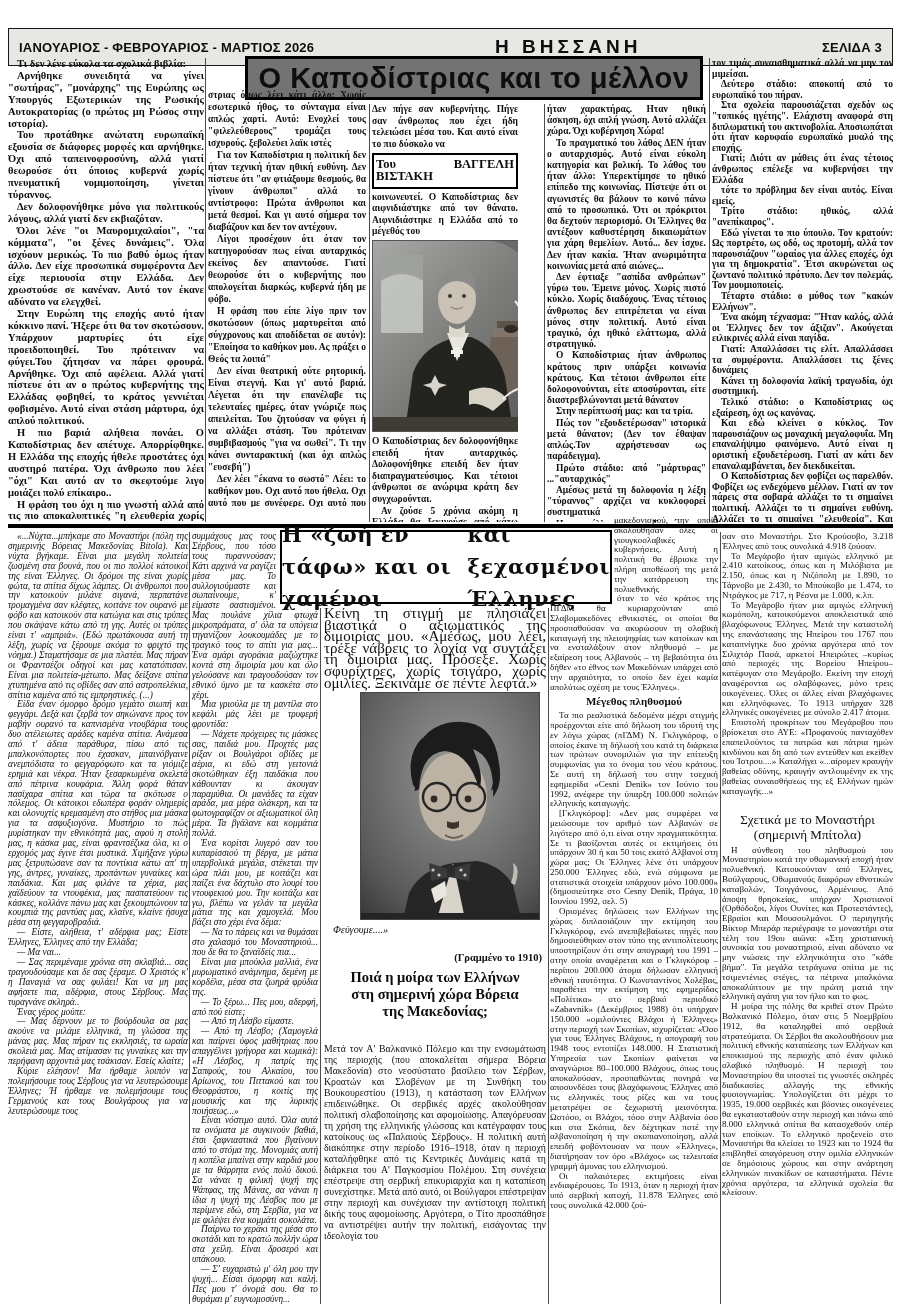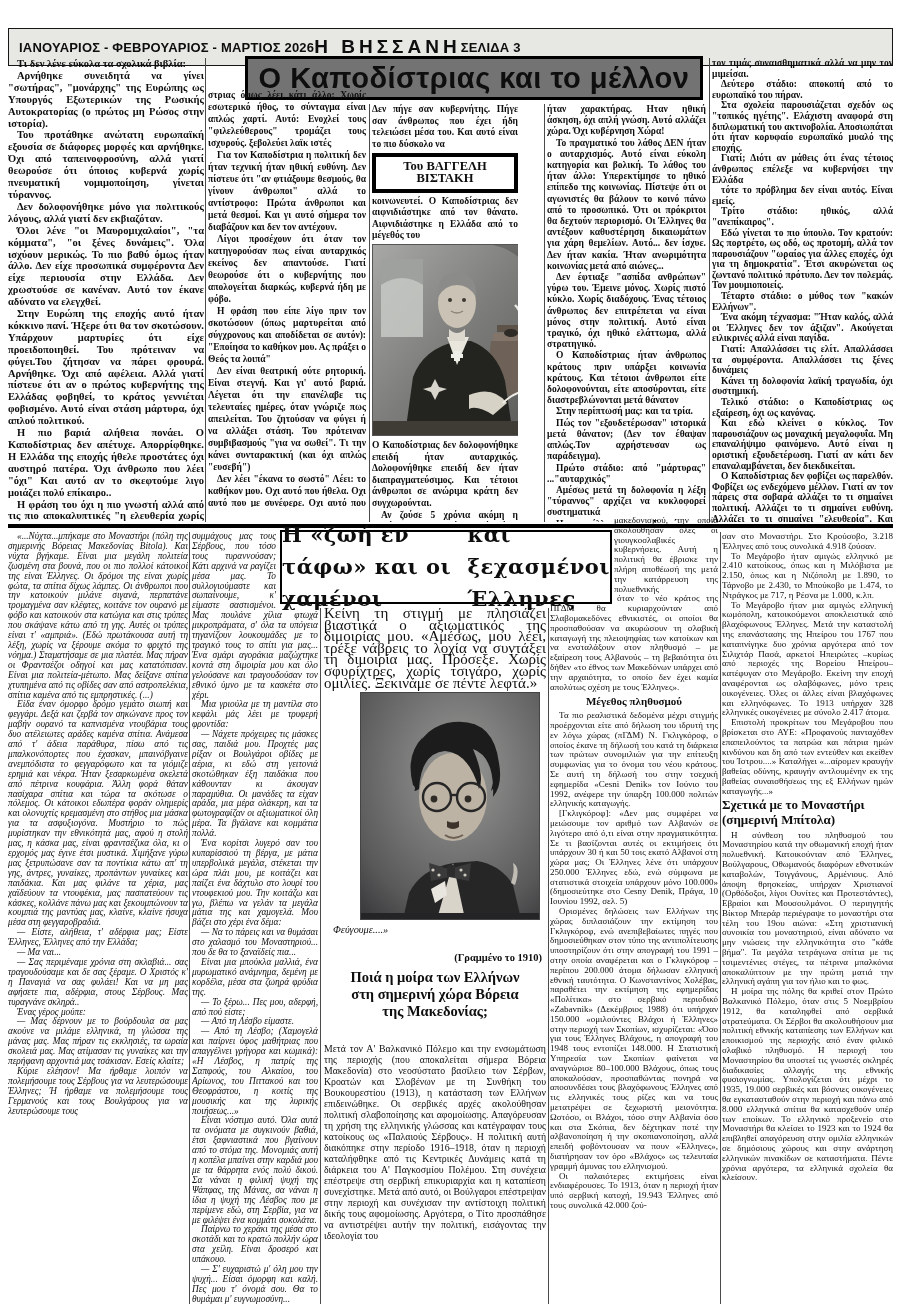--- a/index.html
+++ b/index.html
@@ -5,35 +5,35 @@
   *{box-sizing:border-box;margin:0;padding:0}
   html,body{width:900px;height:1309px;background:#ffffff;font-family:"Liberation Serif",serif;color:#0e0e0e}
   body{position:relative;overflow:hidden}
   .abs{position:absolute}
   .vrule{position:absolute;width:1px;background:#4a4a4a}
   .col{position:absolute;overflow:hidden;text-align:justify}
   .para{margin:0;text-indent:9px;text-align:justify}
   .cont .para:first-child{text-indent:0}
   
   .header-bar{left:8px;top:28px;width:885px;height:38px;background:#e7e7e4;border:1px solid #161616;
-    display:flex;align-items:center;justify-content:flex-start;padding:0 10px;
+    display:flex;align-items:center;justify-content:space-between;padding:0 10px;
     font-family:"Liberation Sans",sans-serif;font-weight:bold}
   .hdr-issue,.hdr-page{font-size:13px;letter-spacing:.2px}
   .hdr-masthead{font-family:Liberation Sans, sans-serif;font-size:19px;letter-spacing:4px}
   
   .a1-titlebox{left:245px;top:56px;width:458px;height:44px;border:3px solid #000;background:#737373;
     display:flex;align-items:center;justify-content:center}
   .a1-title{font-family:"Liberation Sans",sans-serif;font-weight:bold;font-size:29px;letter-spacing:.5px}
   .a1col{font-weight:bold}
   .a1-c1{left:8px;top:58px;width:196px;height:464px;font-size:10.5px;line-height:11.9px}
   .a1-c2{left:208px;top:89px;width:158px;height:418px;font-size:9.5px;line-height:12px}
   .a1-c3{left:372px;top:104px;width:146px;height:418px;font-size:9.5px;line-height:11.6px}
   .a1-c4{left:547px;top:104px;width:159px;height:418px;font-size:9.5px;line-height:11.2px}
   .a1-c5{left:712px;top:58px;width:181px;height:464px;font-size:9.5px;line-height:10.6px}
-  .byline-box{border:4px solid #000000;text-align:center;font-weight:bold;font-size:12.5px;
+  .byline-box{border:2px solid #000000;font-weight:bold;font-size:12.5px;
     padding:4px 2px;margin:3px 0 3px 0;font-family:"Liberation Serif",serif}
   .portrait-wrap{width:170px;height:192px;margin:2px 0 4px 0;border:1px solid #555;overflow:hidden}
   
   .thick-rule{left:8px;top:524px;width:885px;height:4px;background:#000}
   
   .a2-titlebox{left:280px;top:530px;width:332px;height:74px;border:2px solid #000;background:#fff;
     display:flex;flex-direction:row;align-items:center;justify-content:center;z-index:5}
   .a2-title{font-family:"DejaVu Serif",serif;font-weight:bold;font-size:21px;line-height:32px;letter-spacing:.5px}
   .diary{font-style:italic}
   .a2-cA{left:8px;top:532px;width:180px;height:772px;font-size:9.3px;line-height:9.9px}
@@ -43,21 +43,21 @@
   .a2-cE{left:722px;top:532px;width:171px;height:772px;font-size:9px;line-height:9.8px}
   .spacer-r{float:right;width:42px;height:78px}
   .spacer-l{float:left;width:64px;height:78px}
   .a2-intro{font-size:15px;line-height:11.6px;text-align:justify}
   .photo-wrap{width:180px;height:228px;margin:3px 0 4px 36px;border:1px solid #444;overflow:hidden}
   .caption{font-style:italic;font-size:10.3px;line-height:11.4px;text-align:justify}
   .caption-exit{font-style:italic;font-size:10.3px;line-height:12px;text-indent:9px}
   .caption-date{font-size:10.5px;text-align:right;margin:16px 4px 6px 0;font-weight:bold}
   .mid-heading{font-weight:bold;font-size:14.5px;line-height:17px;text-align:center;margin:4px 6px 23px 6px;font-family:"Liberation Serif",serif}
   .sub-heading{font-weight:bold;font-size:11px;text-align:center;margin:5px 0 4px 0}
-  .sub-heading2{font-weight:bold;font-size:13px;line-height:15px;margin:0 0 4px 0}
+  .sub-heading2{font-weight:normal;font-size:13px;line-height:15px;text-align:center;margin:15px 0 4px 0}
 </style>
 </head>
 <body>
 
 <div class="abs header-bar">
   <span class="hdr-issue">ΙΑΝΟΥΑΡΙΟΣ - ΦΕΒΡΟΥΑΡΙΟΣ - ΜΑΡΤΙΟΣ 2026</span>
   <span class="hdr-masthead">Η ΒΗΣΣΑΝΗ</span>
   <span class="hdr-page">ΣΕΛΙΔΑ 3</span>
 </div>
 
@@ -259,21 +259,21 @@
 <div class="col a2-cD">
   <div class="spacer-l"></div>
   <div class="cont">
       <p class="para">μακεδονισμού, την οποία ακολούθησαν όλες οι γιουγκοσλαβικές κυβερνήσεις. Αυτή η πολιτική θα έβρισκε την πλήρη αποθέωσή της μετά την κατάρρευση της πολυεθνικής Γιουγκοσλαβίας, όταν το νέο κράτος της ΠΓΔΜ θα κυριαρχούνταν από Σλαβομακεδόνες εθνικιστές, οι οποίοι θα προσπαθούσαν να ακυρώσουν τη σλαβική καταγωγή της πλειοψηφίας των κατοίκων και να ενσταλάξουν στον πληθυσμό – με εξαίρεση τους Αλβανούς – τη βεβαιότητα ότι δήθεν «το έθνος των Μακεδόνων υπάρχει από την αρχαιότητα, το οποίο δεν έχει καμία απολύτως σχέση με τους Έλληνες».</p>
     </div>
   <div class="sub-heading">Μέγεθος πληθυσμού</div>
   <div>
       <p class="para">Τα πιο ρεαλιστικά δεδομένα μέχρι στιγμής προέρχονται είτε από δήλωση του ιδρυτή της εν λόγω χώρας (πΓΔΜ) Ν. Γκλιγκόροφ, ο οποίος έκανε τη δήλωσή του κατά τη διάρκεια των πρώτων συνομιλιών για την επίτευξη συμφωνίας για το όνομα του νέου κράτους. Σε αυτή τη δήλωσή του στην τσεχική εφημερίδα «Cesni Denik» τον Ιούνιο του 1992, ανέφερε την ύπαρξη 100.000 πολιτών ελληνικής καταγωγής.</p>
       <p class="para">[Γκλιγκόροφ]: «Δεν μας συμφέρει να μειώσουμε τον αριθμό των Αλβανών σε λιγότερο από ό,τι είναι στην πραγματικότητα. Σε τι βασίζονται αυτές οι εκτιμήσεις ότι υπάρχουν 30 ή και 50 τοις εκατό Αλβανοί στη χώρα μας; Οι Έλληνες λένε ότι υπάρχουν 250.000 Έλληνες εδώ, ενώ σύμφωνα με στατιστικά στοιχεία υπάρχουν μόνο 100.000» (δημοσιεύτηκε στο Cesny Denik, Πράγα, 10 Ιουνίου 1992, σελ. 5)</p>
       <p class="para">Ορισμένες δηλώσεις των Ελλήνων της χώρας διπλασιάζουν την εκτίμηση του Γκλιγκόροφ, ενώ ανεπιβεβαίωτες πηγές που δημοσιεύθηκαν στον τύπο της αντιπολίτευσης υποστηρίζουν ότι στην απογραφή του 1991 – στην οποία αναφέρεται και ο Γκλιγκόροφ – περίπου 200.000 άτομα δήλωσαν ελληνική εθνική ταυτότητα. Ο Κωνσταντίνος Χολέβας, παραθέτει την εκτίμηση της εφημερίδας «Πολίτικα» στο σερβικό περιοδικό «Zabavnik» (Δεκέμβριος 1988) ότι υπήρχαν 150.000 «ομιλούντες Βλάχοι ή Έλληνες» στην περιοχή των Σκοπίων, ισχυρίζεται: «Όσο για τους Έλληνες Βλάχους, η απογραφή του 1948 τους εντοπίζει 148.000. Η Στατιστική Υπηρεσία των Σκοπίων φαίνεται να αναγνώρισε 80–100.000 Βλάχους, όπως τους αποκαλούσαν, προσπαθώντας πονηρά να αποσυνδέσει τους βλαχόφωνους Έλληνες από τις ελληνικές τους ρίζες και να τους μετατρέψει σε ξεχωριστή μειονότητα. Ωστόσο, οι Βλάχοι, τόσο στην Αλβανία όσο και στα Σκόπια, δεν δέχτηκαν ποτέ την αλβανοποίηση ή την σκοπιανοποίηση, αλλά επειδή φοβόντουσαν να πουν «Έλληνες», διατήρησαν τον όρο «Βλάχος» ως τελευταία γραμμή άμυνας του ελληνισμού.</p>
-      <p class="para">Οι παλαιότερες εκτιμήσεις είναι ενδιαφέρουσες. Το 1913, όταν η περιοχή ήταν υπό σερβική κατοχή, 19.943 Έλληνες από τους συνολικά 42.000 ζού-</p>
+      <p class="para">Οι παλαιότερες εκτιμήσεις είναι ενδιαφέρουσες. Το 1913, όταν η περιοχή ήταν υπό σερβική κατοχή, 11.878 Έλληνες από τους συνολικά 42.000 ζού-</p>
     </div>
 </div>
 
 <div class="col a2-cE">
   <div class="cont">
       <p class="para">σαν στο Μοναστήρι. Στο Κρούσοβο, 3.218 Έλληνες από τους συνολικά 4.918 ζούσαν.</p>
       <p class="para">Το Μεγάροβο ήταν αμιγώς ελληνικό με 2.410 κατοίκους, όπως και η Μιλόβιστα με 2.150, όπως και η Νιζόπολη με 1.890, το Τάρνοβο με 2.430, το Μπούκοβο με 1.474, το Ντράγκος με 717, η Ρέσνα με 1.000, κ.λπ.</p>
       <p class="para">Το Μεγάροβο ήταν μια αμιγώς ελληνική κωμόπολη, κατοικούμενοι αποκλειστικά από βλαχόφωνους Έλληνες. Μετά την καταστολή της επανάστασης της Ηπείρου του 1767 που καταπνίγηκε δυο χρόνια αργότερα από τον Σιλιχτάρ Πασά, αρκετοί Ηπειρώτες –κυρίως από περιοχές της Βορείου Ηπείρου– κατέφυγαν στο Μεγάροβο. Εκείνη την εποχή αναφέρονται ως σλαβόφωνες, μόνο τρεις οικογένειες. Όλες οι άλλες είναι βλαχόφωνες και ελληνόφωνες. Το 1913 υπήρχαν 328 ελληνικές οικογένειες με σύνολο 2.417 άτομα.</p>
       <p class="para">Επιστολή προκρίτων του Μεγάροβου που βρίσκεται στο ΑΥΕ: «Προφανούς πανταχόθεν επαπειλούντος τα πατρώα και πάτρια ημών κινδύνου και δη από των εντεύθεν και εκείθεν του Ίστρου....» Καταλήγει «...αίρομεν κραυγήν βαθείας οδύνης, κραυγήν αντλουμένην εκ της βαθείας συναισθήσεως της εξ Ελλήνων ημών καταγωγής...»</p>
     </div>

